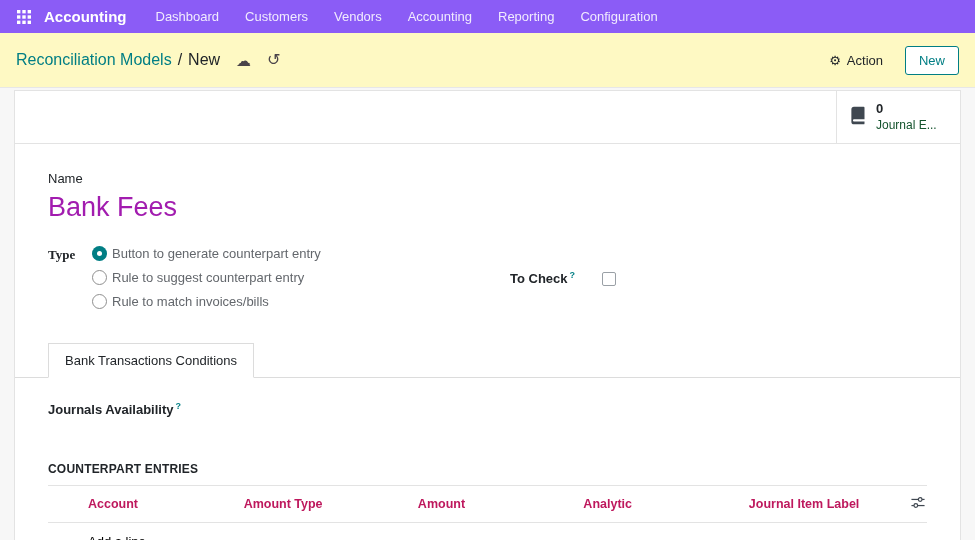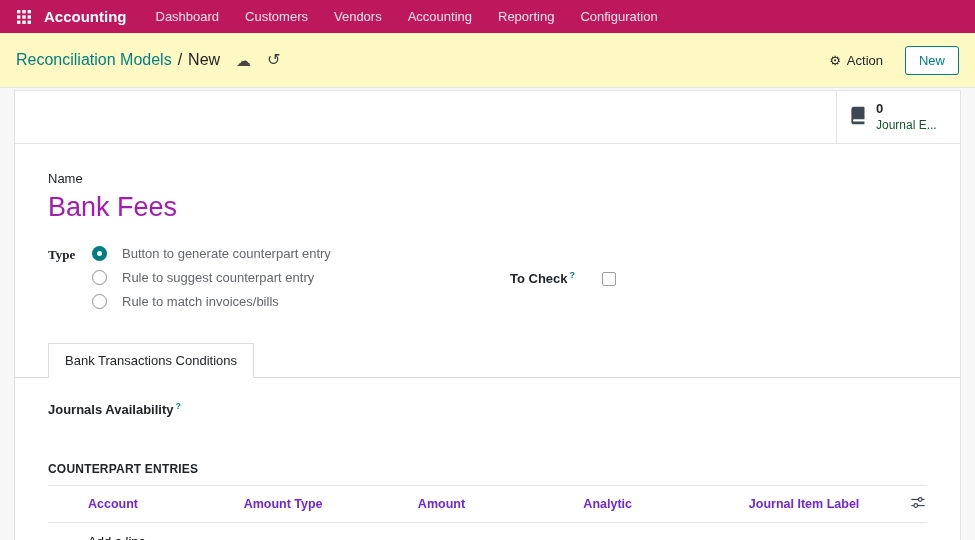--- a/index.html
+++ b/index.html
@@ -2,21 +2,21 @@
 <html><head>
 <meta charset="utf-8">
 <style>
   * { box-sizing: border-box; }
   body {
     margin: 0; width: 975px; height: 540px; overflow: hidden;
     font-family: "Liberation Sans", "DejaVu Sans", sans-serif;
     background: #fff; color: #212529;
   }
   
-  .top-nav { height: 33px; background: #be185d; display: flex; align-items: center; padding: 0 8px; }
+  .top-nav { height: 33px; background: #8b5cf6; display: flex; align-items: center; padding: 0 8px; }
   .apps-icon { display: flex; align-items: center; padding: 0 9px; cursor: pointer; }
   .brand { color: #fff; font-size: 15px; font-weight: 700; margin: 0 16px 0 4px; }
   .nav-item { color: rgba(255,255,255,0.88); font-size: 13px; padding: 0 13px; line-height: 33px; cursor: pointer; white-space: nowrap; }
   
   .control-panel { height: 55px; display: flex; align-items: center; justify-content: space-between; padding: 0 16px; background: #fef9c3; border-bottom: 1px solid #e7e7e7; }
   .breadcrumb { display: flex; align-items: center; font-size: 16px; gap: 6px; }
   .bc-parent { color: #017E84; cursor: pointer; }
   .bc-sep, .bc-current { color: #212529; }
   .icon-cloud { color: #4a4449; font-size: 15px; margin-left: 10px; cursor: pointer; line-height: 1; }
   .icon-undo { color: #4a4449; font-size: 16px; margin-left: 10px; cursor: pointer; line-height: 1; }
@@ -34,36 +34,36 @@
   .stat-label { font-size: 12px; color: #14532d; white-space: nowrap; overflow: hidden; }
   
   .form-body { padding: 25px 33px 0; flex: 1; overflow: hidden; }
   .o-label { font-size: 13px; color: #212529; }
   .bold { font-weight: 700; }
   .name-value { font-size: 27px; font-weight: 400; color: #a21caf; margin: 5px 0 0; cursor: text; }
   .form-columns { display: flex; margin-top: 23px; }
   .col-type { display: flex; width: 462px; flex: none; }
   .type-label { width: 44px; flex: none; padding-top: 1px; font-family: Liberation Serif, serif; }
   .radio-group { display: flex; flex-direction: column; gap: 9px; }
-  .radio-row { display: flex; align-items: center; gap: 15px; cursor: pointer; }
+  .radio-row { display: flex; align-items: center; gap: 5px; cursor: pointer; }
   .radio { width: 15px; height: 15px; border-radius: 50%; border: 1px solid #8f8f8f; background: #fff; flex: none; position: relative; }
   .radio.checked { border: none; background: #017E84; }
   .radio.checked::after { content: ""; position: absolute; left: 5px; top: 5px; width: 5px; height: 5px; border-radius: 50%; background: #fff; }
   .radio-label { font-size: 13px; color: #63676c; }
   .col-check { display: flex; align-items: center; padding-top: 2px; }
   sup.help { color: #017E84; font-size: 9px; margin-left: 2px; }
   .checkbox { width: 14px; height: 14px; border: 1px solid #9aa0a6; border-radius: 2px; background: #fff; margin-left: 27px; margin-top: 1px; cursor: pointer; flex: none; }
   
   .tabs { margin: 33px -33px 0; padding-left: 33px; border-bottom: 1px solid #dcdcdc; }
   .tab { display: inline-block; padding: 9px 16px; font-size: 13px; color: #212529; background: #fff; border: 1px solid #dcdcdc; border-bottom: 1px solid #fff; position: relative; top: 1px; cursor: pointer; }
   .tab-content { padding-top: 22px; }
   
   .section-title { margin-top: 44px; font-size: 12px; font-weight: 700; color: #212529; letter-spacing: 0.2px; padding-bottom: 9px; border-bottom: 1px solid #e3e3e3; }
   .entries-table { width: 100%; border-collapse: collapse; table-layout: fixed; }
-  .entries-table th { font-size: 12.5px; font-weight: 700; color: #6d28d9; text-align: left; padding: 10px 4px; border-bottom: 1px solid #e3e3e3; }
+  .entries-table th { font-size: 12.5px; font-weight: 700; color: #be185d; text-align: left; padding: 10px 4px; border-bottom: 1px solid #e3e3e3; }
   th.c-account { padding-left: 40px; width: 22%; }
   th.c-amounttype { width: 20%; }
   th.c-amount { width: 19%; }
   th.c-analytic { width: 19%; }
   th.c-jlabel { width: 17%; }
   th.c-opt { width: 34px; text-align: right; padding-right: 2px; }
   .opt-icon { cursor: pointer; display: inline-block; }
   .add-line { display: inline-block; margin: 11px 0 0 40px; color: #000000; font-size: 13px; cursor: pointer; }
 </style>
 </head>

